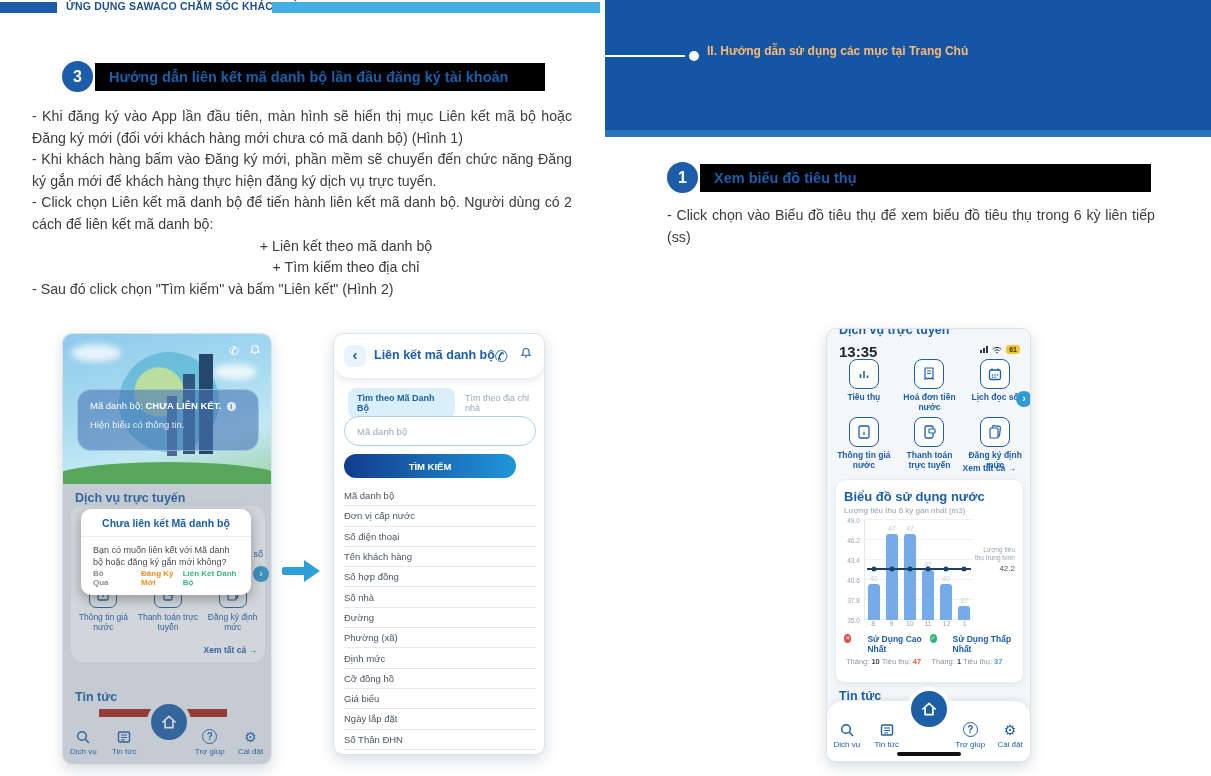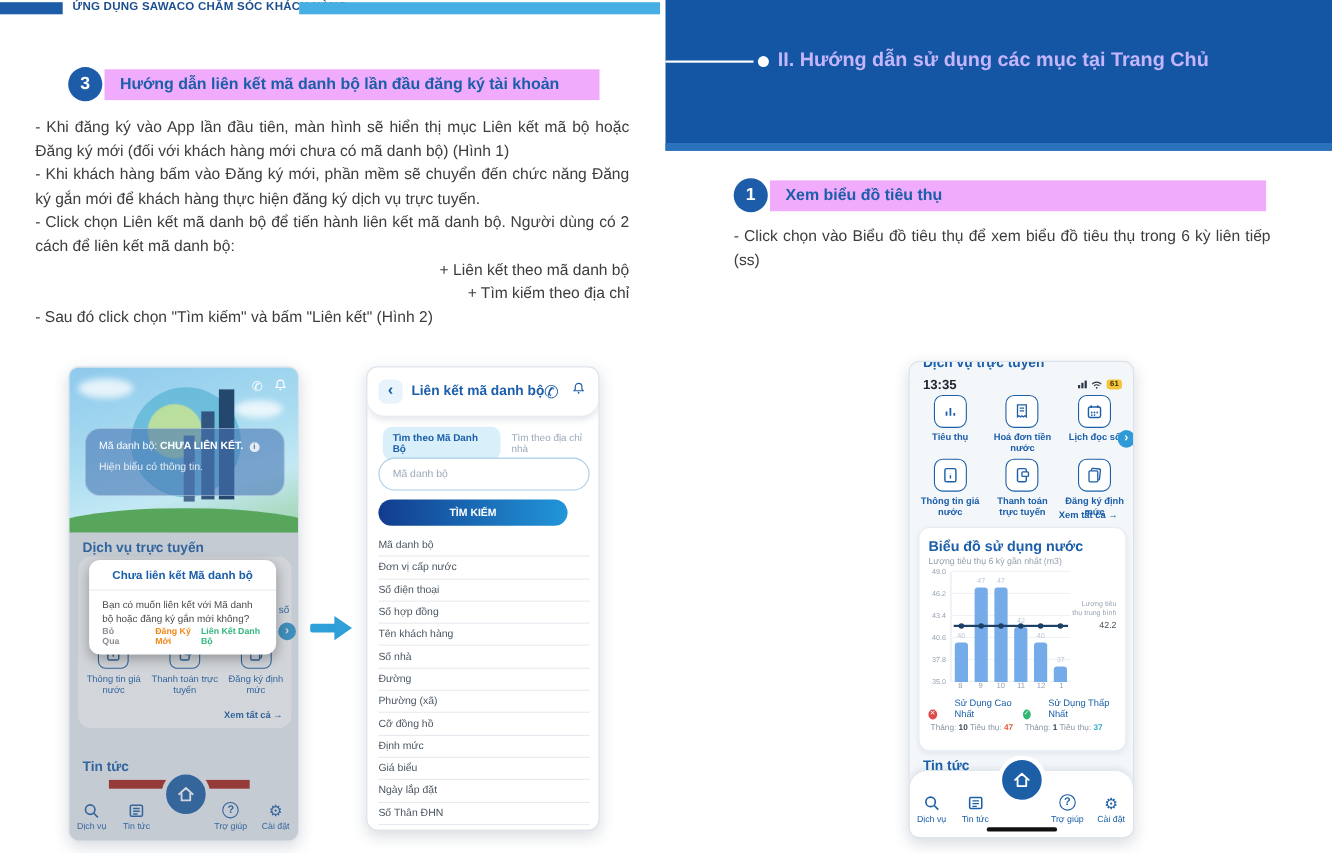--- a/index.html
+++ b/index.html
@@ -10,31 +10,31 @@
   
   .tb-dark { position:absolute; left:0; top:2px; width:57px; height:11px; background:#1d5ca8; }
   .tb-title { position:absolute; left:66px; top:0; font-size:10.5px; font-weight:bold; color:#1d4f90; letter-spacing:.2px; }
   .tb-light { position:absolute; left:272px; top:2px; width:328px; height:11px; background:#45aee2; }
 
   
   .r-block { position:absolute; left:605px; top:0; width:606px; height:137px; background:#1456a4; }
   .r-strip { position:absolute; left:0; bottom:0; width:100%; height:7px; background:#2a72bb; }
   .r-line  { position:absolute; left:0; top:55px; width:80px; height:2px; background:#fff; }
   .r-dot   { position:absolute; left:84px; top:51px; width:10px; height:10px; border-radius:50%; background:#fff; }
-  .r-title { position:absolute; left:102px; top:44px; font-size:18px; font-weight:bold; color:#c4b5fd; }
+  .r-title { position:absolute; left:102px; top:44px; font-size:12px; font-weight:bold; color:#fdba74; }
 
   
   .badge { position:absolute; width:31px; height:31px; border-radius:50%; background:#1d5ca8; color:#fff;
            font-size:16px; font-weight:bold; display:flex; align-items:center; justify-content:center; z-index:2; }
-  .sec-bar { position:absolute; height:28px; background:#f0abfc; display:flex; align-items:center; padding-left:14px;
+  .sec-bar { position:absolute; height:28px; background:#000000; display:flex; align-items:center; padding-left:14px;
              font-size:14.5px; font-weight:bold; color:#1b5ea9; }
 
   
   .paras { position:absolute; font-size:14.2px; line-height:21.6px; color:#3d3d3d; text-align:justify; }
-  .paras .indent { padding-left:88px; text-align:right; }
+  .paras .indent { padding-left:88px; text-align:center; }
 
   
   .phone { position:absolute; background:#fff; border:1px solid #dde3ea; border-radius:10px;
            box-shadow:0 5px 14px rgba(40,60,90,.18); overflow:hidden; }
 
   
   #phone1 { left:62px; top:333px; width:210px; height:432px; background:#edf1f6; }
   .hero { position:absolute; left:0; top:0; width:100%; height:150px;
           background:linear-gradient(165deg,#8ec9ec 0%,#aadcf0 45%,#c3e8f4 70%,#9fd3a8 100%); overflow:hidden; }
   .cloud { position:absolute; background:rgba(255,255,255,.75); border-radius:50%; filter:blur(3px); }
@@ -103,21 +103,21 @@
   .p2-btn { position:absolute; left:10px; top:120px; width:172px; height:24px; border-radius:12px; border:none;
             background:linear-gradient(90deg,#123c8e,#2196d9); color:#fff; font-size:9.5px; font-weight:bold;
             font-family:inherit; }
   .p2-list { position:absolute; left:10px; top:152px; width:192px; }
   .p2-row { height:20.3px; display:flex; align-items:center; font-size:9.5px; color:#4a5560;
             border-bottom:1px solid #e6eaef; }
 
   
   #phone3 { left:826px; top:328px; width:205px; height:434px; background:#f4f7fa; }
   .p3-partial { position:absolute; left:12px; top:-6px; font-size:12.5px; font-weight:bold; color:#1b5ea9; }
-  .p3-clock { position:absolute; left:12px; top:14px; font-size:12px; font-weight:bold; color:#1c2530; }
+  .p3-clock { position:absolute; left:12px; top:14px; font-size:15px; font-weight:bold; color:#1c2530; }
   .p3-status { position:absolute; right:10px; top:16px; display:flex; gap:4px; align-items:center; }
   .sig { display:flex; align-items:flex-end; gap:1px; }
   .sig i { display:block; width:2px; background:#2a3543; }
   .batt { background:#f2c53d; border-radius:3px; font-size:7px; font-weight:bold; color:#3a2f00; padding:1px 3px; }
   .p3-grid-row { position:absolute; left:4px; width:197px; display:flex; justify-content:space-around; }
   .p3-svc { width:64px; text-align:center; }
   .p3-svc .ic { width:30px; height:30px; margin:0 auto 3px; border:1.5px solid #1d5fa7; border-radius:8px;
                 display:flex; align-items:center; justify-content:center; background:#fff; }
   .p3-svc .lb { font-size:8.5px; line-height:10px; color:#1b5ea9;font-weight:bold; }
 
@@ -138,21 +138,21 @@
   .avg-line { position:absolute; left:2px; right:2px; height:2px; background:#1d4066; transform:translateY(50%); z-index:2; }
   .avg-dot { position:absolute; width:5px; height:5px; border-radius:50%; background:#1d4066;
              transform:translate(-50%,50%); z-index:3; }
   .chart-ann { width:42px; padding-top:26px; text-align:right; }
   .ann-label { font-size:6.5px; line-height:8px; color:#98a4b2; }
   .ann-value { font-size:8px; color:#4a5560; margin-top:2px; }
   .chart-xrow { display:flex; margin-left:20px; width:110px; }
   .xlab { flex:1; text-align:center; font-size:7px; color:#98a4b2; }
   .legend { display:flex; margin-top:7px; }
   .leg-col { flex:1; }
-  .leg-head { display:flex; align-items:flex-end; gap:16px; font-size:8.5px; font-weight:normal; color:#1b5ea9; }
+  .leg-head { display:flex; align-items:flex-start; gap:16px; font-size:8.5px; font-weight:bold; color:#1b5ea9; }
   .leg-dot { width:9px; height:9px; border-radius:50%; color:#fff; font-size:6px; line-height:9px; text-align:center; }
   .leg-dot.red { background:#e14b4b; } .leg-dot.green { background:#2eb873; }
   .leg-detail { font-size:7.5px; color:#8a96a4; margin-top:3px; padding-left:2px; }
   .red-t { color:#e05c3a; font-weight:bold; } .teal-t { color:#3aa9c9; font-weight:bold; }
   .dark-t { color:#3b4754; font-weight:bold; }
   .p3-navcard { position:absolute; left:0; bottom:0; width:100%; height:60px; background:#fff;
                 border-radius:16px 16px 0 0; box-shadow:0 -2px 6px rgba(30,60,100,.10); }
   .p3-ind { position:absolute; left:50%; bottom:5px; transform:translateX(-50%); width:64px; height:4px;
             border-radius:2px; background:#111; }
 
@@ -332,27 +332,27 @@
     <div class="tabs">
       <div class="tab-on">Tìm theo Mã Danh Bộ</div>
       <div class="tab-off">Tìm theo địa chỉ nhà</div>
     </div>
     <input class="p2-input" placeholder="Mã danh bộ" style="">
     <button class="p2-btn">TÌM KIẾM</button>
     <div class="p2-list">
       <div class="p2-row">Mã danh bộ</div>
       <div class="p2-row">Đơn vị cấp nước</div>
       <div class="p2-row">Số điện thoại</div>
+      <div class="p2-row">Tên khách hàng</div>
       <div class="p2-row">Số hợp đồng</div>
-      <div class="p2-row">Tên khách hàng</div>
       <div class="p2-row">Số nhà</div>
       <div class="p2-row">Đường</div>
       <div class="p2-row">Phường (xã)</div>
+      <div class="p2-row">Định mức</div>
       <div class="p2-row">Cỡ đồng hồ</div>
-      <div class="p2-row">Định mức</div>
       <div class="p2-row">Giá biểu</div>
       <div class="p2-row">Ngày lắp đặt</div>
       <div class="p2-row">Số Thân ĐHN</div>
     </div>
   </div>
 
   <div class="phone" id="phone3">
     <div class="p3-partial">Dịch vụ trực tuyến</div>
     <div class="p3-clock">13:35</div>
     <div class="p3-status">

